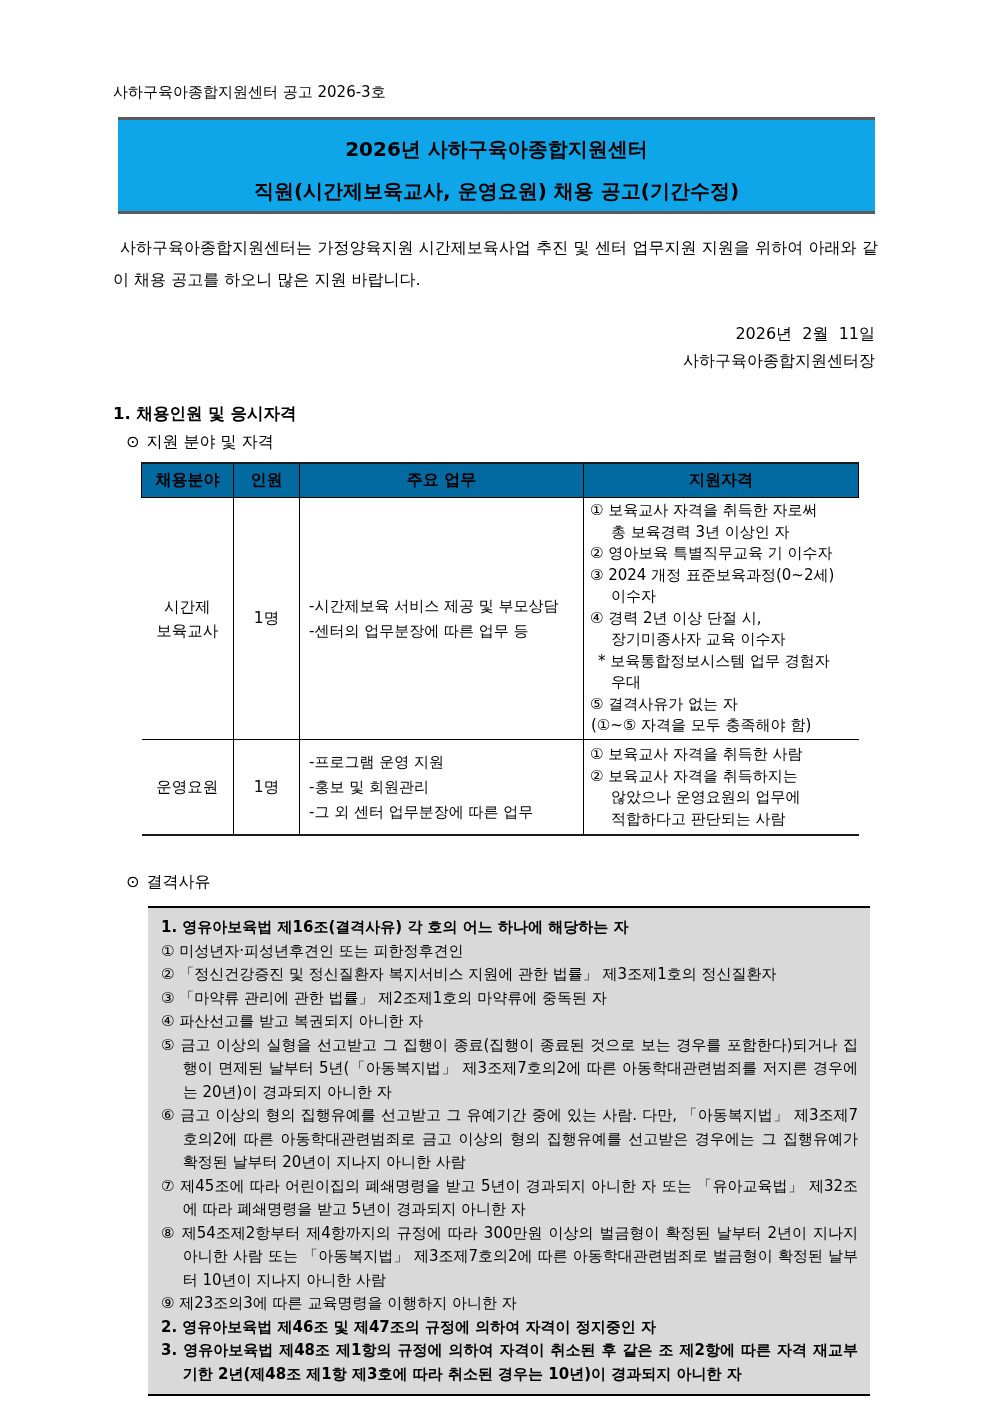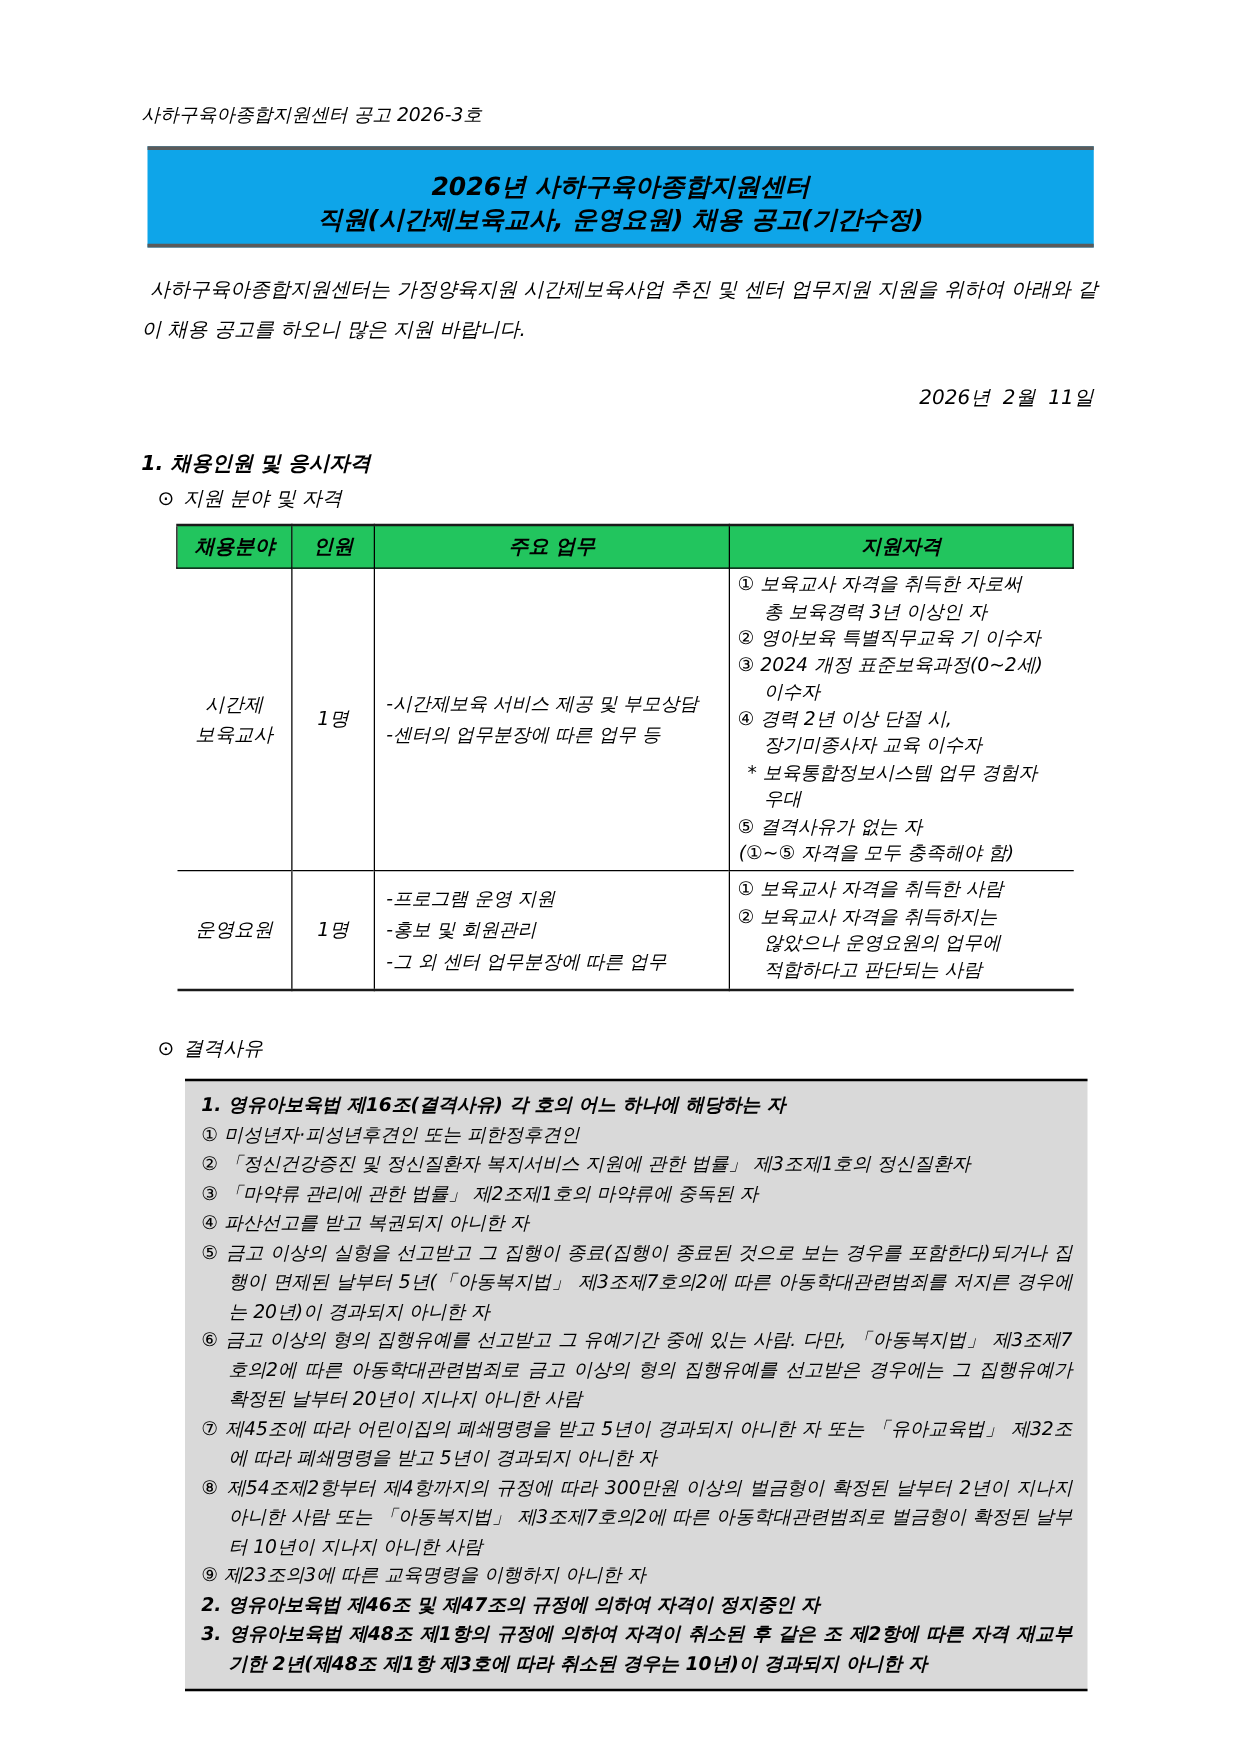--- a/index.html
+++ b/index.html
@@ -2,53 +2,53 @@
 <html><head>
 <meta charset="utf-8">
 <style>
   html,body{margin:0;padding:0;background:#ffffff;}
   body{
     width:992px;height:1403px;
     font-family:"DejaVu Sans","Liberation Sans",sans-serif;
     color:#000;
     -webkit-font-smoothing:none;
   }
-  .page{position:relative;width:908px;height:1403px;overflow:hidden;background:#fff;font-style:italic;}
+  .page{position:relative;width:908px;height:1403px;overflow:hidden;background:#fff;}
 
   .notice{padding:83px 0 0 113px;font-size:15px;line-height:18px;}
 
   .title-box{
     margin:16px 0 0 118px;width:757px;box-sizing:border-box;
     background:#0ea5e9;
     border-top:3px solid #5a5a5a;border-bottom:3px solid #5a5a5a;
     text-align:center;padding:16px 0 7px;
   }
   .title-box .t1{font-size:20px;font-weight:bold;line-height:26px;}
-  .title-box .t2{font-size:20px;font-weight:bold;line-height:26px;margin-top:0;}
+  .title-box .t2{font-size:20px;font-weight:bold;line-height:26px;margin-top:16px;}
 
   .intro{
     margin:18px 0 4px 113px;width:765px;
     font-size:16px;line-height:32px;text-align:justify;text-indent:7px;
   }
 
   .date-block{margin-top:24px;width:875px;text-align:right;font-size:16px;line-height:27px;}
   .date-block div{white-space:pre;}
 
   .sec-h{margin:30px 0 0 113px;font-size:16.5px;font-weight:bold;line-height:20px;}
   .bullet-line{margin:8px 0 0 126px;font-size:16px;line-height:20px;}
   .bullet-line .bsym{margin-right:7px;}
   .bullet-line.b2{margin-top:36px;}
 
   table.recruit{
     margin:10px 0 0 141px;width:717px;table-layout:fixed;
     border-collapse:collapse;
     border-top:2px solid #1a1a1a;border-bottom:2px solid #1a1a1a;
   }
   table.recruit th{
-    background:#22c55e;border:1px solid #000;
+    background:#0369a1;border:1px solid #000;
     font-size:16px;font-weight:bold;height:33px;text-align:center;padding:0;
   }
   table.recruit td{vertical-align:middle;padding:0;}
   table.recruit tbody td{border-right:1px solid #000;}
   table.recruit tbody td:last-child{border-right:none;}
   table.recruit tbody tr.r2 td{border-top:1px solid #000;}
   tr.r1 td{height:237px;}
   tr.r2 td{height:90px;}
   .c-field{text-align:center;font-size:15.5px;line-height:24px;}
   .c-count{text-align:center;font-size:15.5px;}
@@ -79,20 +79,21 @@
 
   <div class="title-box">
     <div class="t1">2026년 사하구육아종합지원센터</div>
     <div class="t2">직원(시간제보육교사, 운영요원) 채용 공고(기간수정)</div>
   </div>
 
   <p class="intro">사하구육아종합지원센터는 가정양육지원 시간제보육사업 추진 및 센터 업무지원 지원을 위하여 아래와 같이 채용 공고를 하오니 많은 지원 바랍니다.</p>
 
   <div class="date-block">
     <div>2026년  2월  11일</div>
+    <div>사하구육아종합지원센터장</div>
   </div>
 
   <div class="sec-h">1. 채용인원 및 응시자격</div>
 
   <div class="bullet-line">
     <span class="bsym">⊙</span><span>지원 분야 및 자격</span>
   </div>
 
   <table class="recruit">
     <colgroup>

